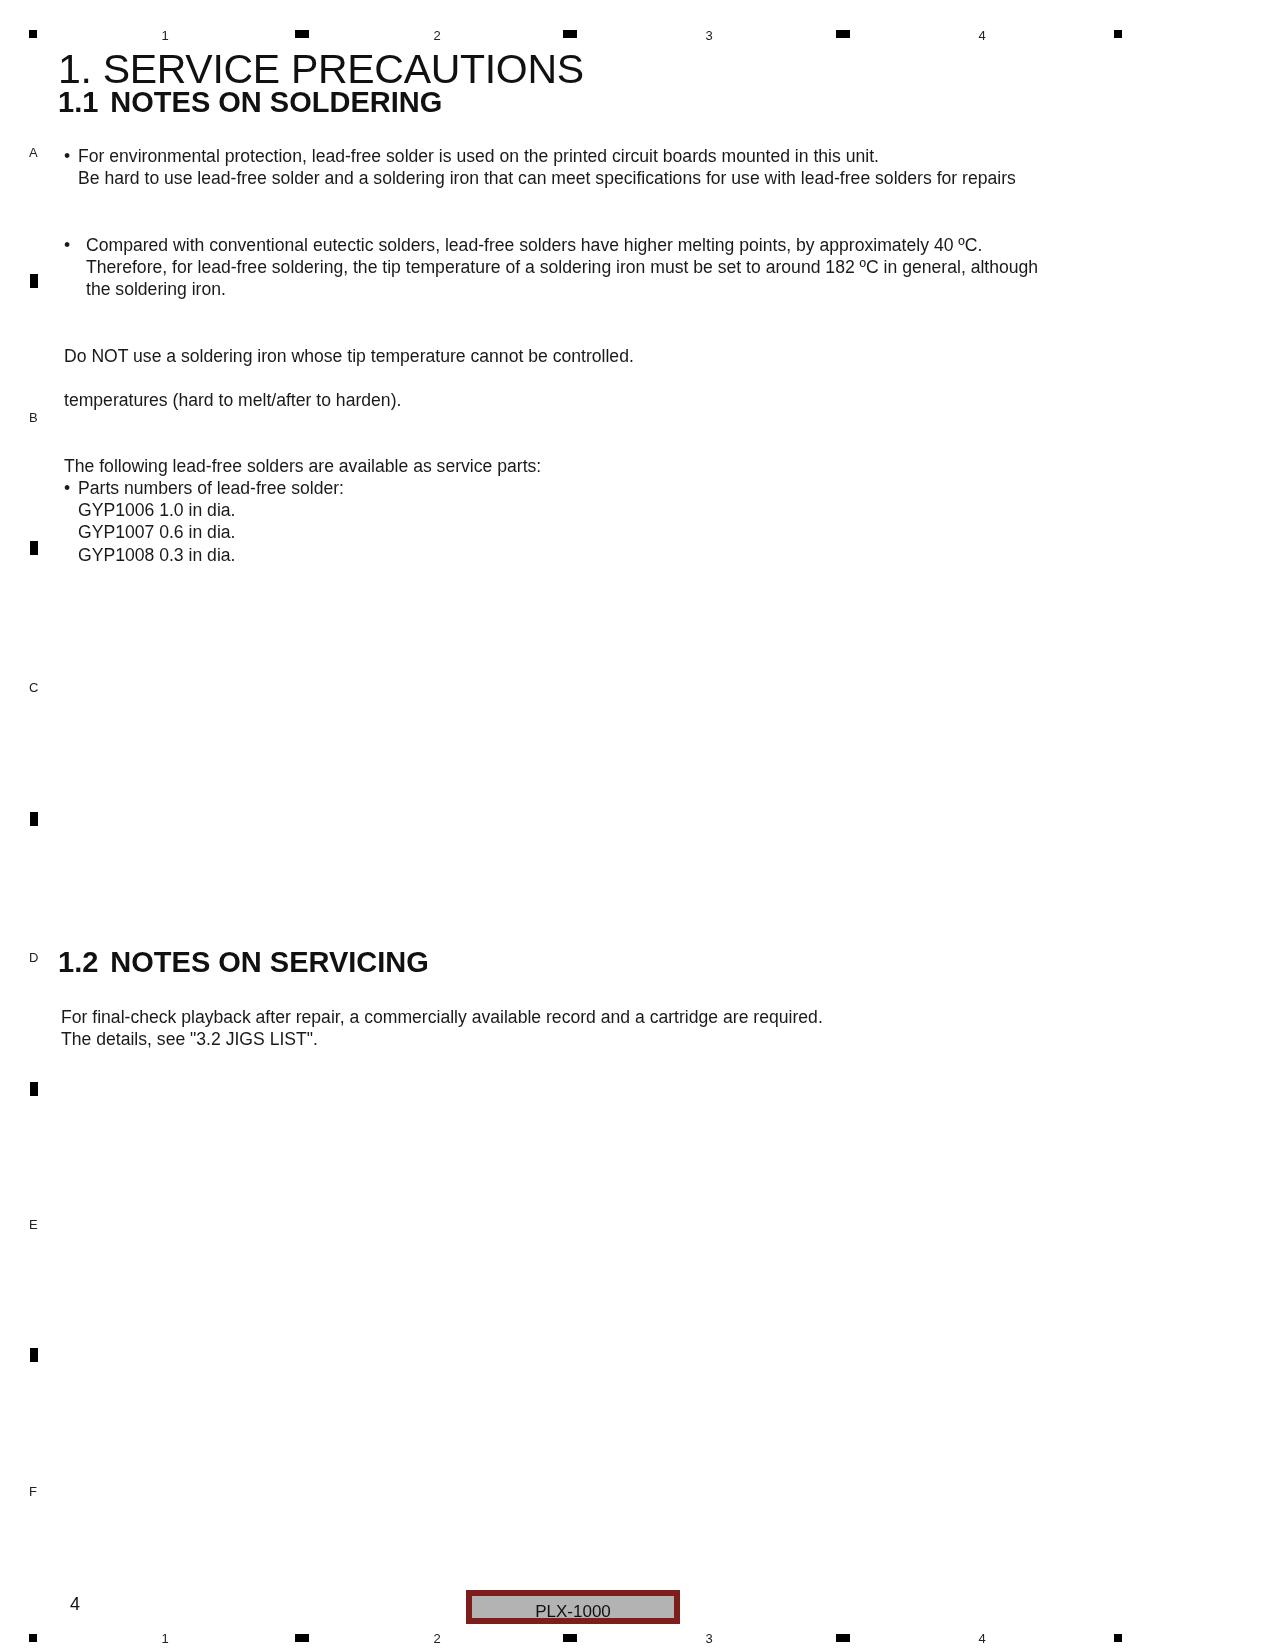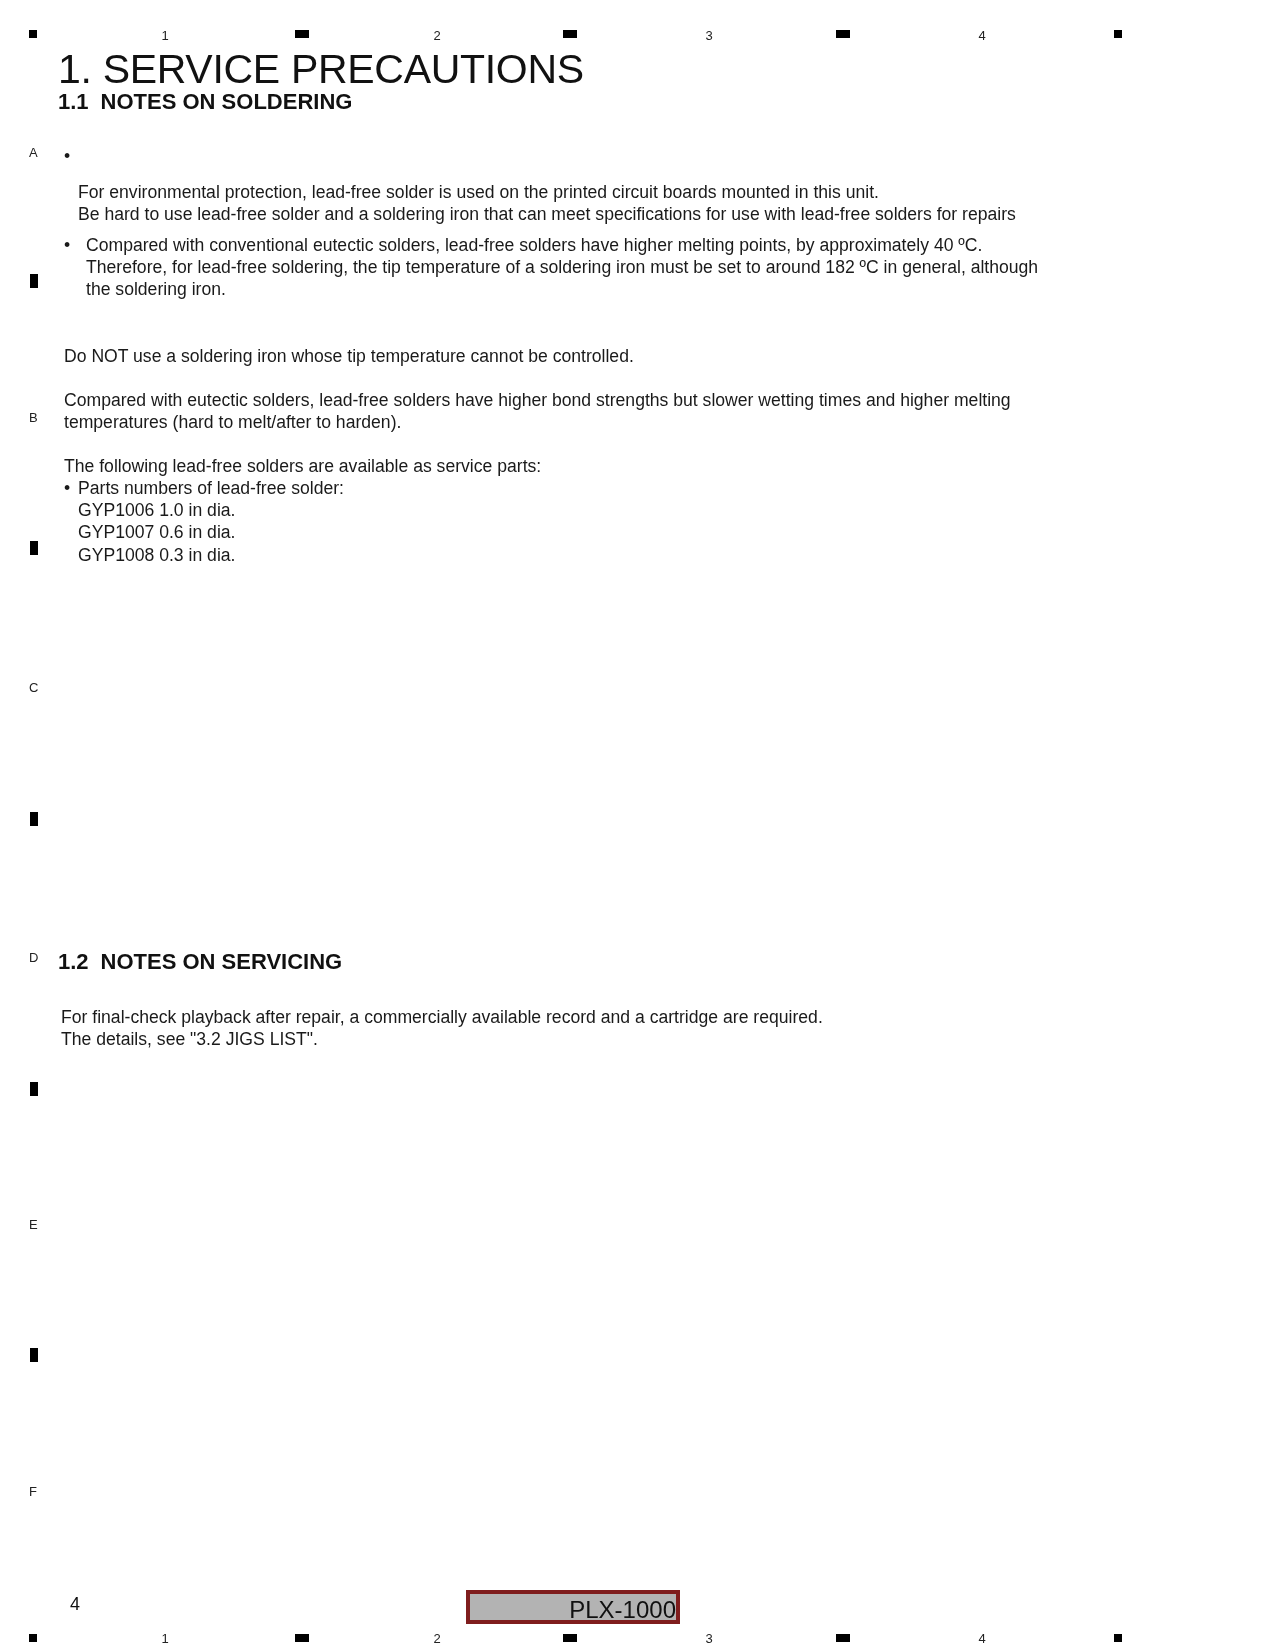--- a/index.html
+++ b/index.html
@@ -5,30 +5,30 @@
   html, body { margin: 0; padding: 0; background: #ffffff; }
   body { width: 1275px; height: 1649px; position: relative; overflow: hidden;
          font-family: "Liberation Sans", sans-serif; color: #1a1a1a; }
   .grid-num { position: absolute; font-size: 13px; line-height: 13px; color: #222; transform: translateX(-50%); }
   .grid-letter { position: absolute; left: 29px; font-size: 13px; line-height: 13px; color: #222; }
   .mk-sq { position: absolute; width: 8px; height: 8px; background: #000; }
   .mk-h { position: absolute; width: 14px; height: 8px; background: #000; }
   .mk-v { position: absolute; width: 8px; height: 14px; background: #000; }
 
   .h1 { position: absolute; left: 58px; top: 46px; font-size: 41px; font-weight: normal; line-height: 46px; letter-spacing: -0.3px; color: #111; white-space: nowrap; }
-  .h2 { position: absolute; font-size: 22px; font-weight: bold; line-height: 32px; color: #111; white-space: nowrap; }
+  .h2 { position: absolute; font-size: 29px; font-weight: bold; line-height: 32px; color: #111; white-space: nowrap; }
   .h2 .num { display: inline-block; margin-right: 12px; }
 
   .para { position: absolute; font-size: 17.6px; line-height: 22.2px; color: #1a1a1a; white-space: nowrap; }
   .bullet { position: absolute; left: 64px; font-size: 17.6px; line-height: 22.2px; }
   .line { display: block; }
 
   .footer-box { position: absolute; left: 466px; top: 1590px; width: 214px; height: 34px;
-                background: #b3b3b3; border: 4px solid #7f1d1d; box-sizing: border-box;
-                font-size: 24px; line-height: 32px; text-align: right; color: #111; }
+                background: #b3b3b3; border: 6px solid #7f1d1d; box-sizing: border-box;
+                font-size: 17px; line-height: 32px; text-align: center; color: #111; }
   .page-num { position: absolute; left: 70px; top: 1594px; font-size: 18px; line-height: 20px; color: #111; }
 </style>
 </head>
 <body>
 
 <div>
   <div class="mk-sq" style="left:29px; top:30px;"></div>
   <div class="grid-num" style="left:165px; top:29px;">1</div>
   <div class="mk-h" style="left:295px; top:30px;"></div>
   <div class="grid-num" style="left:437px; top:29px;">2</div>
@@ -54,39 +54,38 @@
 </div>
 
 <div class="h1">1. SERVICE PRECAUTIONS</div>
 
 <div class="h2" style="left:58px; top:86px;">
   <span class="num">1.1</span><span>NOTES ON SOLDERING</span>
 </div>
 
 <div>
   <span class="bullet" style="top:145px;">•</span>
-  <div class="para" style="left:78px; top:145px;margin-top:36px;">
+  <div class="para" style="left:78px; top:145px;">
     <span class="line">For environmental protection, lead-free solder is used on the printed circuit boards mounted in this unit.</span>
     <span class="line">Be hard to use lead-free solder and a soldering iron that can meet specifications for use with lead-free solders for repairs</span>
   </div>
 </div>
 
 <div>
   <span class="bullet" style="top:234px;">•</span>
   <div class="para" style="left:70px; top:234px;margin-left:16px;">
     <span class="line">Compared with conventional eutectic solders, lead-free solders have higher melting points, by approximately 40 ºC.</span>
     <span class="line">Therefore, for lead-free soldering, the tip temperature of a soldering iron must be set to around 182 ºC in general, although</span>
     <span class="line">the soldering iron.</span>
   </div>
 </div>
 
 <div class="para" style="left:64px; top:345px;">Do NOT use a soldering iron whose tip temperature cannot be controlled.</div>
 
 <div class="para" style="left:64px; top:389px;">
-  <span class="line">Compared with eutectic solders, lead-free solders have higher bond strengths but slower wetting times and higher melting</span>
   <span class="line">temperatures (hard to melt/after to harden).</span>
 </div>
 
 <div class="para" style="left:64px; top:455px;">The following lead-free solders are available as service parts:</div>
 
 <div>
   <span class="bullet" style="top:477px;">•</span>
   <div class="para" style="left:78px; top:477px;">
     <span class="line">Parts numbers of lead-free solder:</span>
     <span class="line">GYP1006 1.0 in dia.</span>

